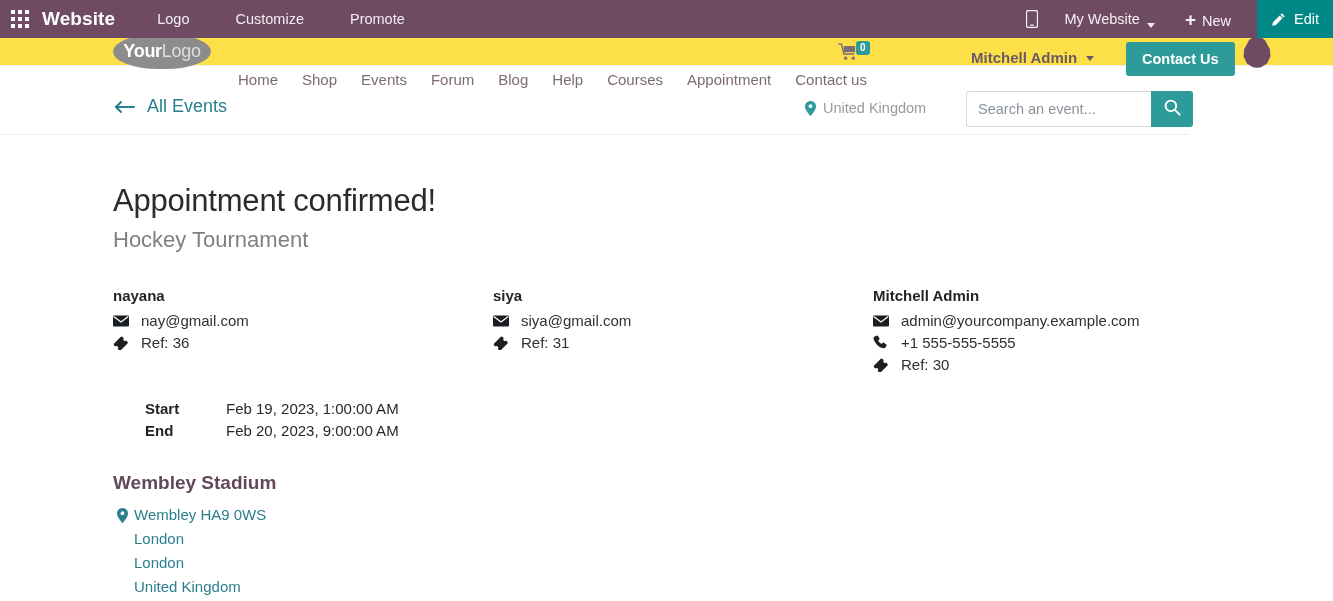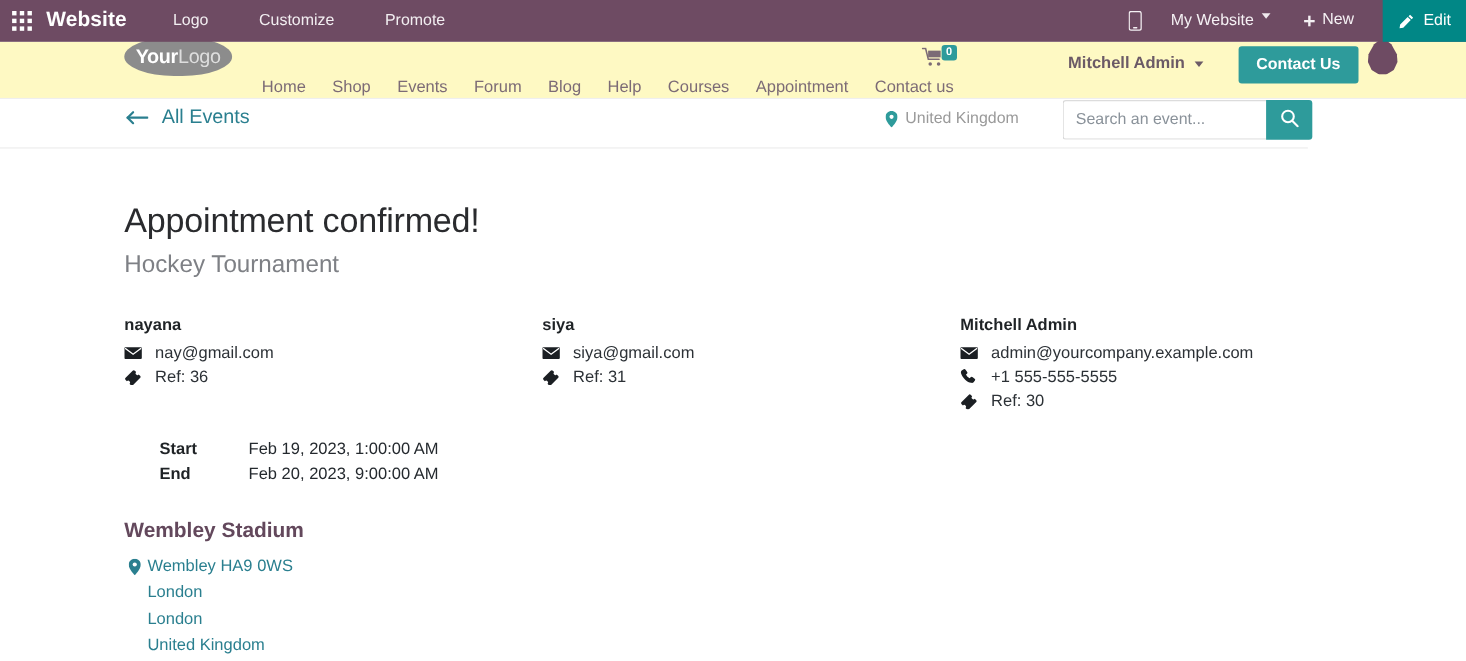--- a/index.html
+++ b/index.html
@@ -34,21 +34,21 @@
     font-size: 19px; font-weight: bold; letter-spacing: .1px;
     margin-right: 42px; color: #ffffff;
   }
   .odoo-menu {
     font-size: 14.5px; color: #f2eef1; margin-right: 46px;
     white-space: nowrap;
   }
   .odoo-spacer { flex: 1 1 auto; }
   .odoo-right-item {
     font-size: 14.5px; color: #f5f1f4;
-    display: flex; align-items: flex-start; white-space: nowrap;
+    display: flex; align-items: flex-end; white-space: nowrap;
   }
   .mobile-icon { margin-right: 26px; display: flex; align-items: center; }
   .caret-down {
     display: inline-block;
     border-left: 4.5px solid transparent;
     border-right: 4.5px solid transparent;
     border-top: 5px solid #f0eaee;
     margin-left: 7px; position: relative; top: 1px;
   }
   .my-website { margin-right: 30px; }
@@ -59,22 +59,22 @@
     height: 38px;
     display: flex; align-items: center;
     padding: 0 14px;
     font-size: 14.5px; color: #ffffff;
   }
   .pencil-icon { margin-right: 8px; display: flex; align-items: center; }
 
   
   .site-header {
     position: absolute; top: 38px; left: 0;
-    width: 1333px; height: 52px;
-    background: #fef9c3;
+    width: 1333px; height: 28px;
+    background: #fde047;
     border-bottom: 1px solid #efefef;
     z-index: 10;
   }
   .logo {
     position: absolute; left: 113px; top: -4px;
     width: 98px; height: 35px;
     background: #8c8c8c;
     border-radius: 48% 48% 48% 48% / 52% 52% 52% 52%;
     color: #ffffff;
     font-size: 18px;

